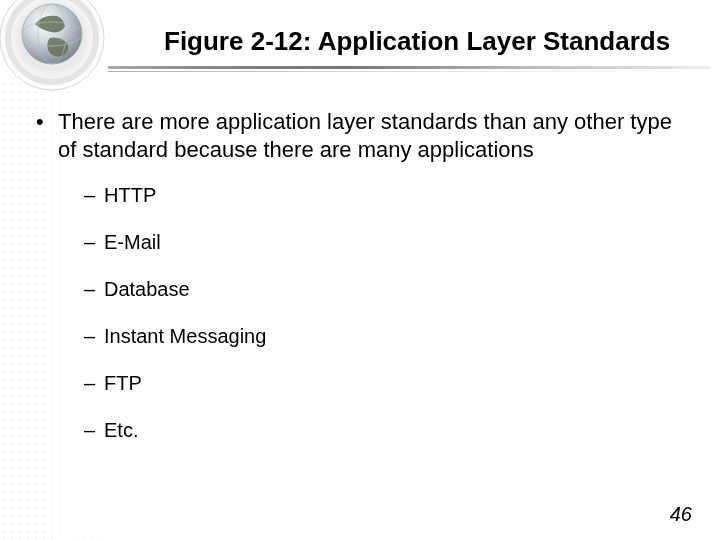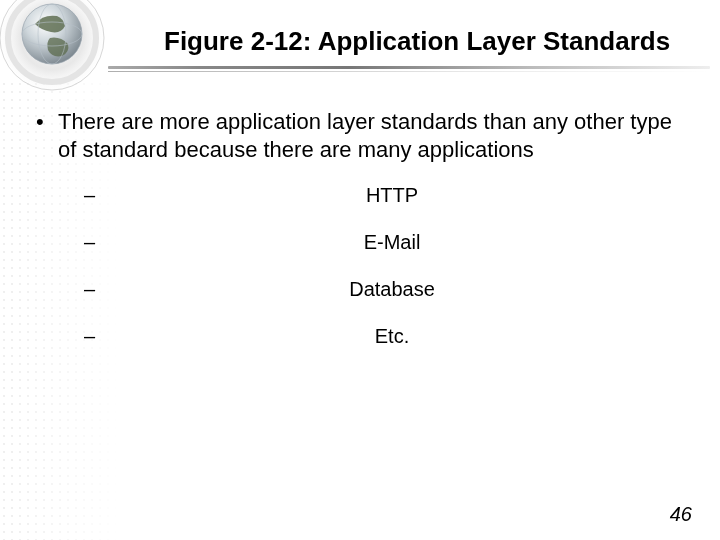--- a/index.html
+++ b/index.html
@@ -109,21 +109,20 @@
   ul.level2 {
     list-style: none;
     margin: 20px 0 0 0;
     padding: 0 0 0 26px;
     font-size: 20px;
   }
   ul.level2 > li {
     position: relative;
     padding-left: 20px;
     margin-bottom: 22px;
-    text-align: center;
   }
   ul.level2 > li::before {
     content: "–";
     position: absolute;
     left: 0;
     top: 0;
   }
 
   
   .page-number {
@@ -178,19 +177,21 @@
 </div>
 
 <div class="body">
   <ul class="level1">
     <li>
       <span>There are more application layer standards than any other type of standard because there are many applications</span>
       <ul class="level2">
         <li><span>HTTP</span></li>
         <li><span>E-Mail</span></li>
         <li><span>Database</span></li>
+        <li><span>Instant Messaging</span></li>
+        <li><span>FTP</span></li>
         <li><span>Etc.</span></li>
       </ul>
     </li>
   </ul>
 </div>
 
 <div class="page-number">46</div>
 
 </body></html>

